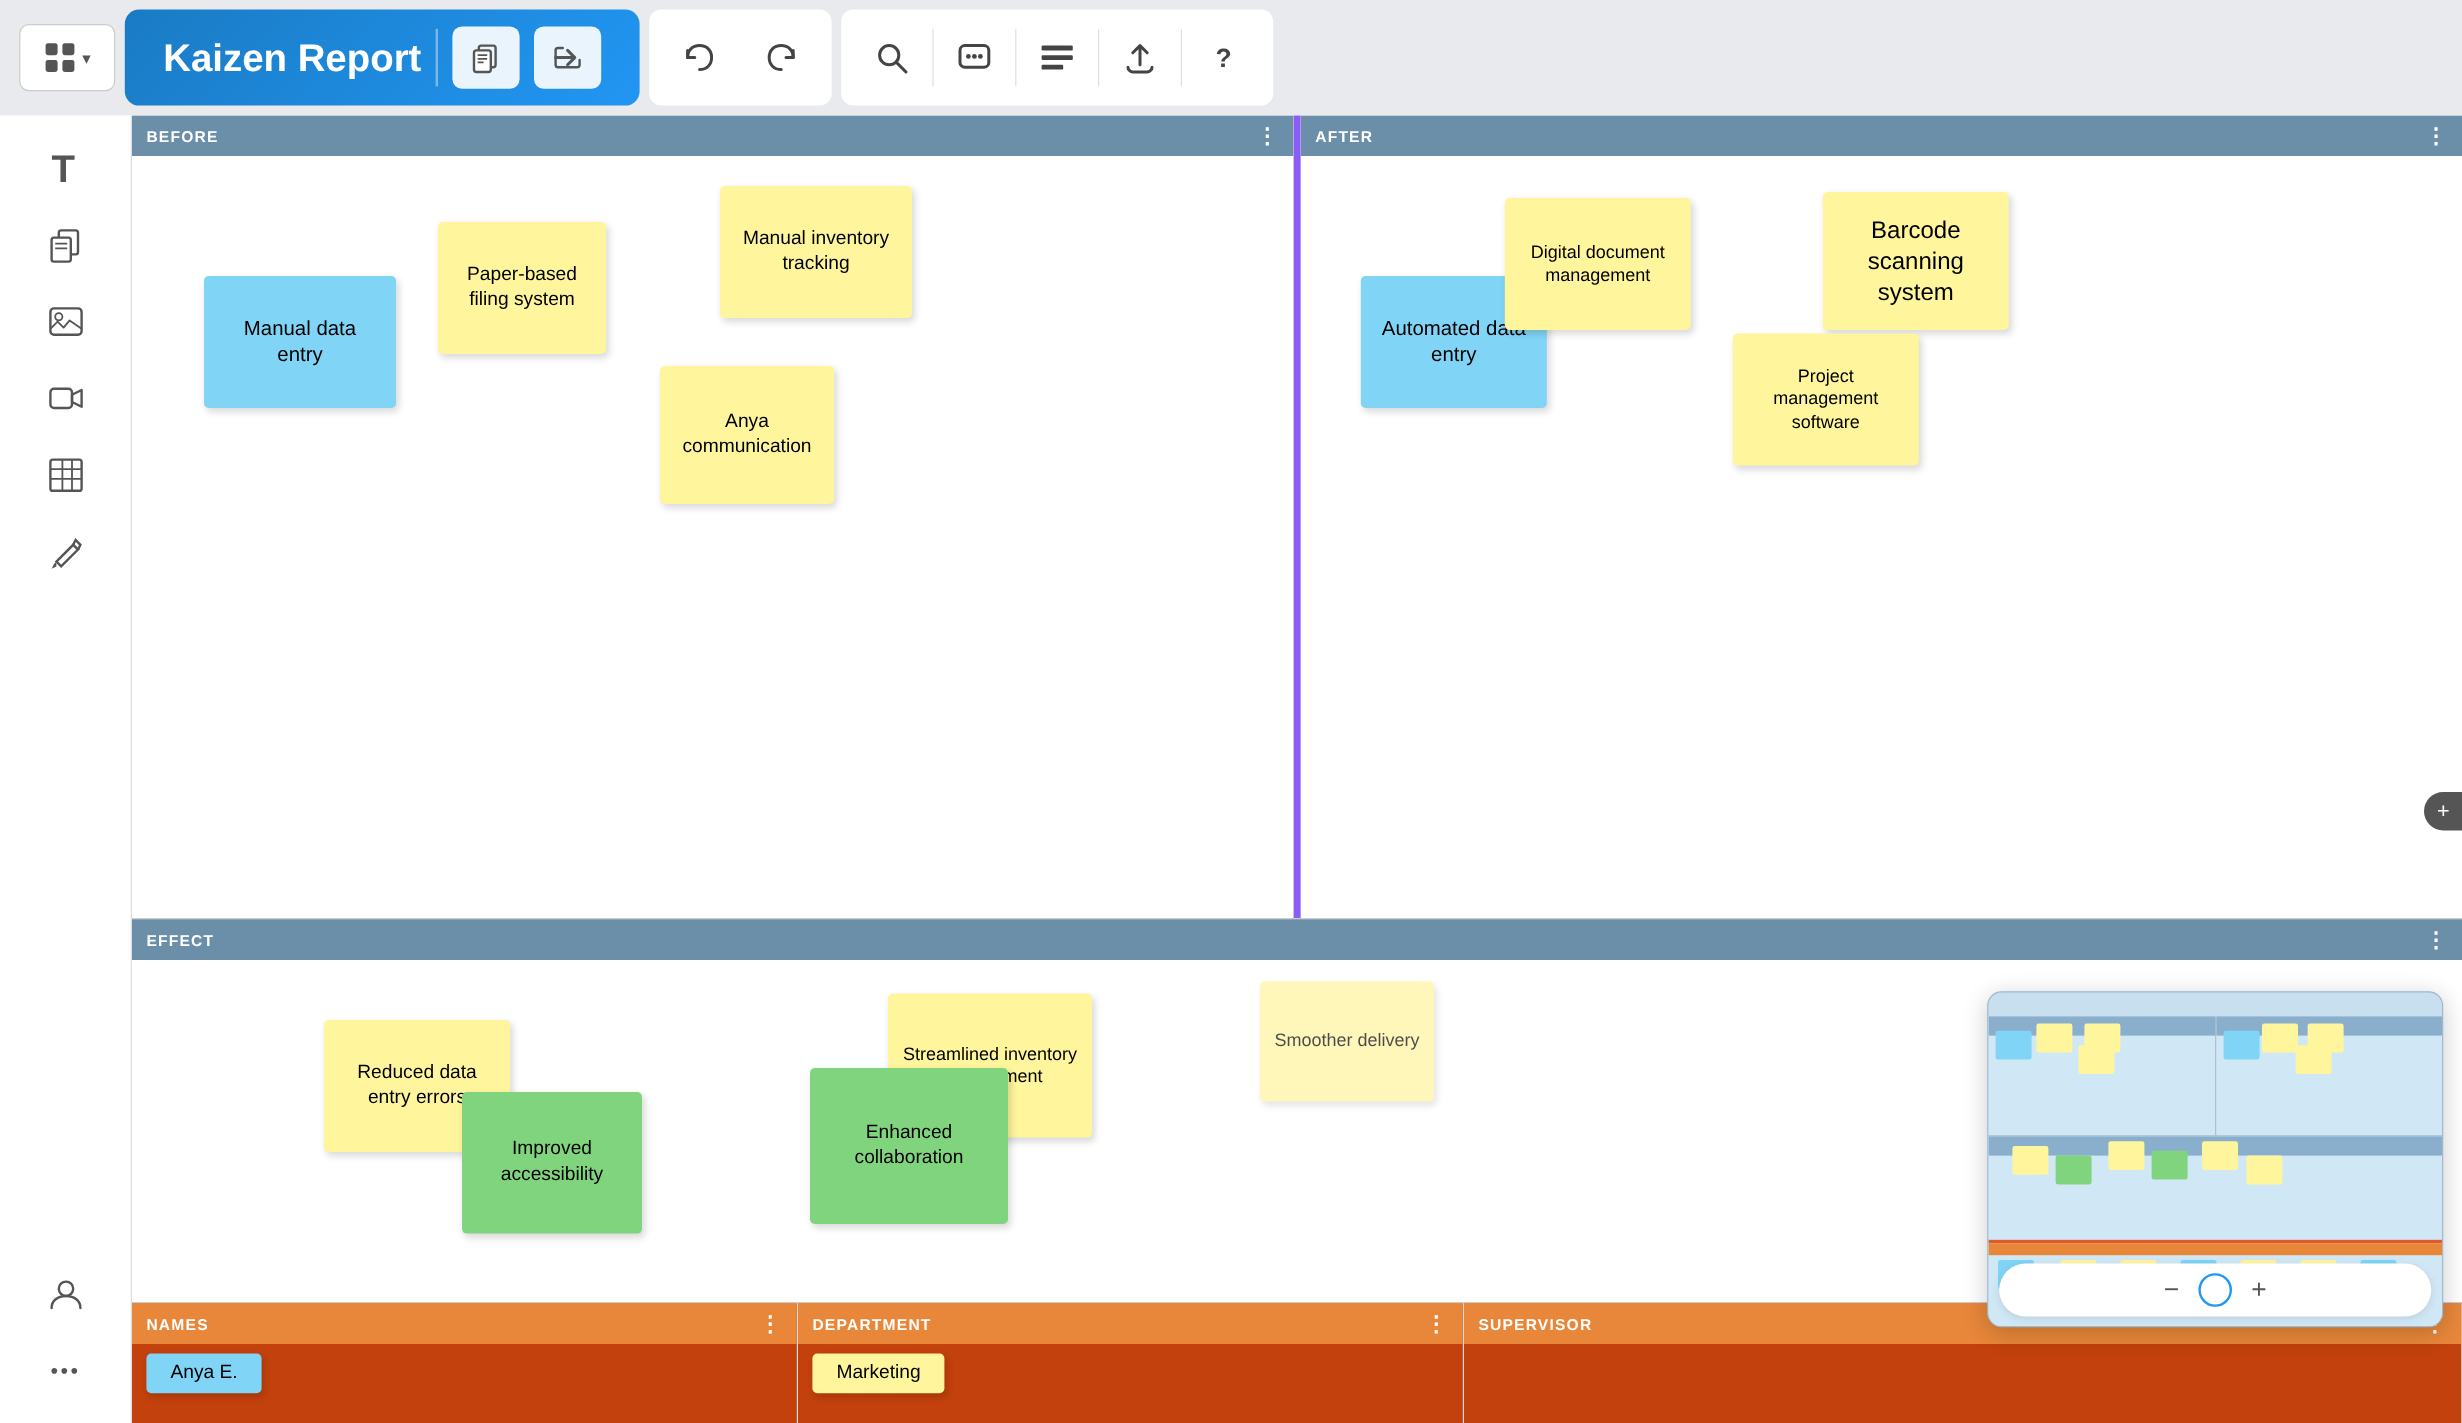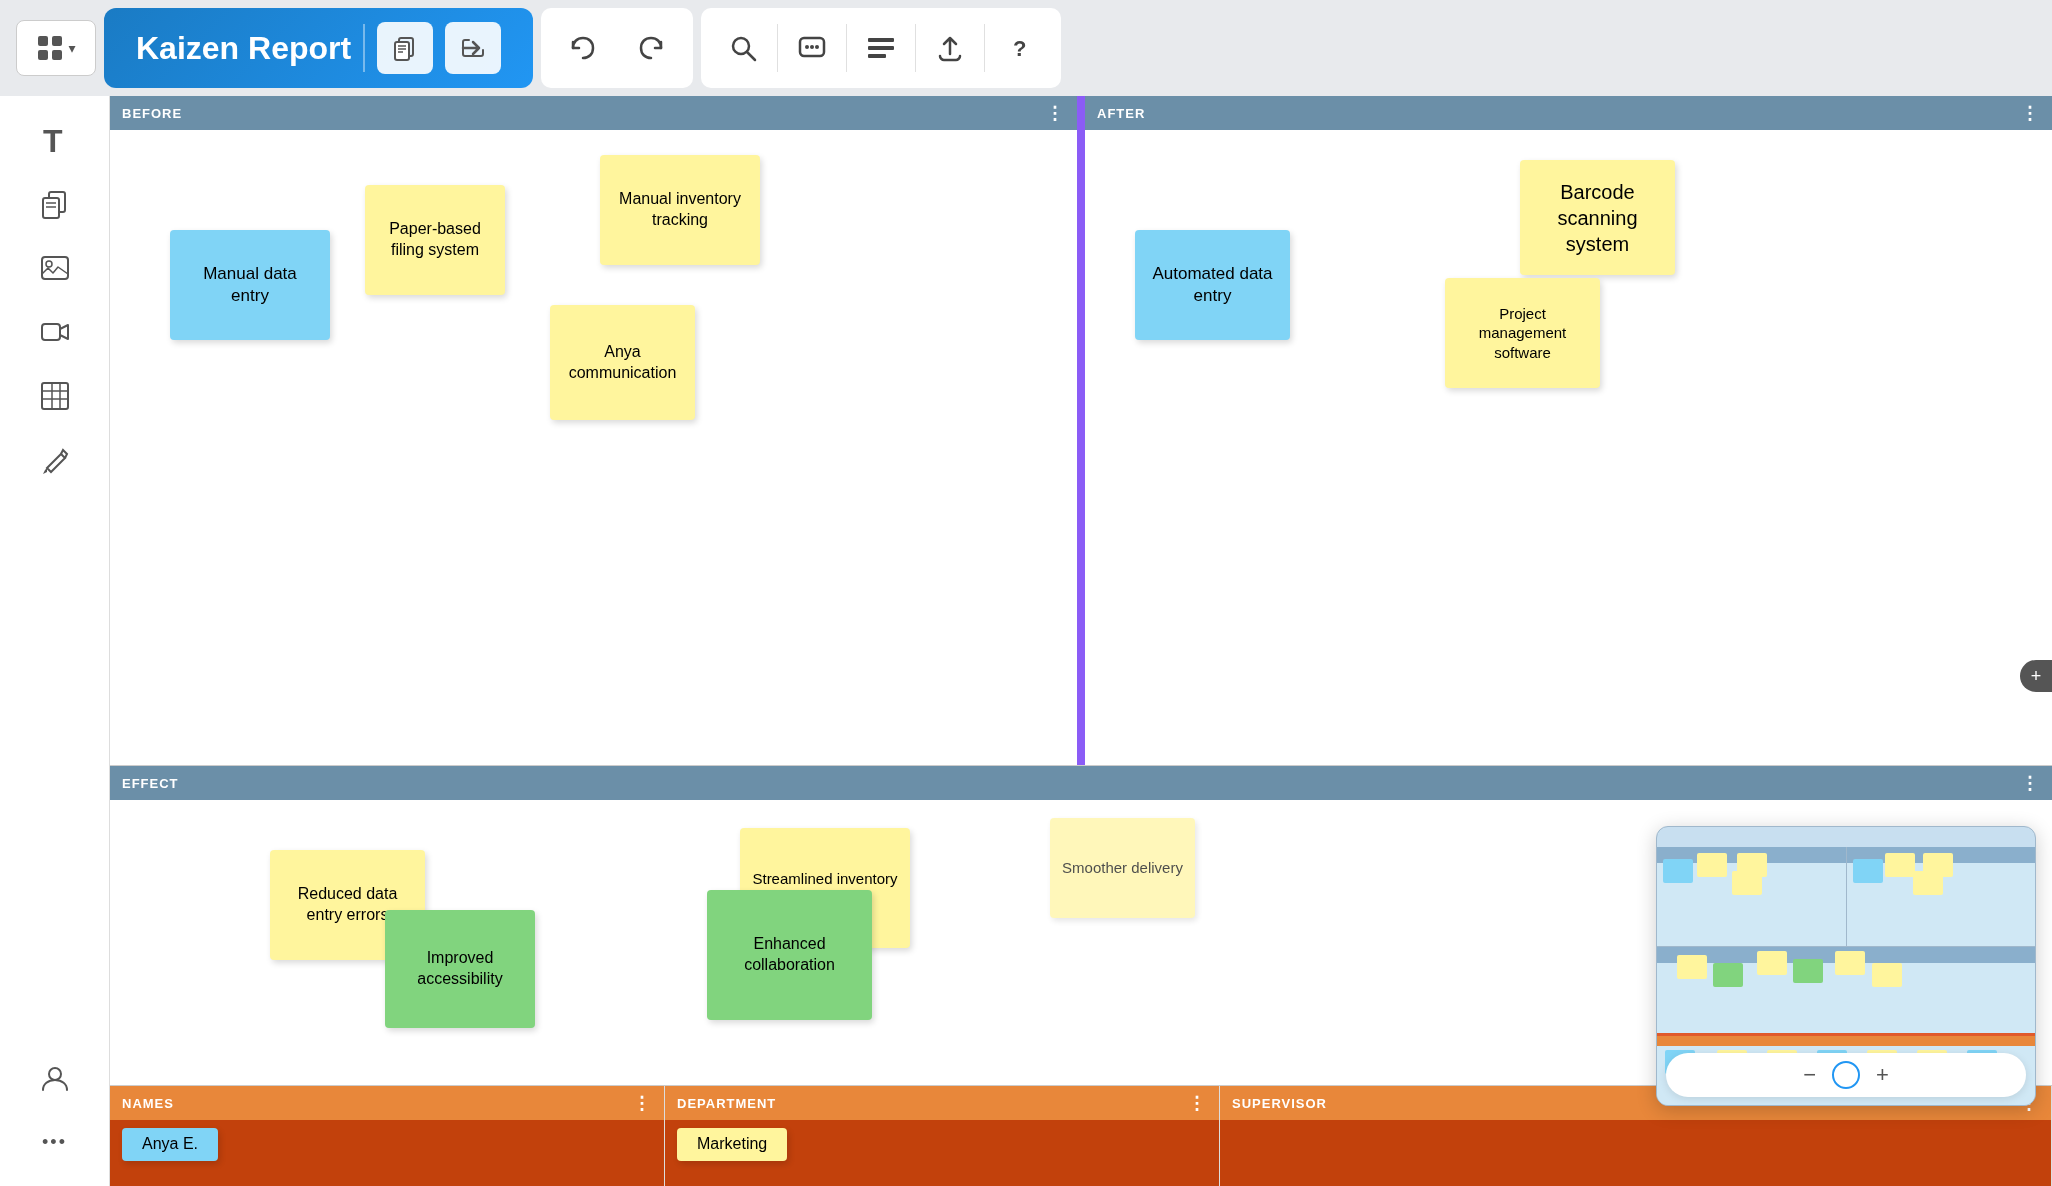--- a/index.html
+++ b/index.html
@@ -350,21 +350,21 @@
     }
 
     .section-dots {
       cursor: pointer;
       color: white;
       font-size: 18px;
     }
 
     .before-section {
       width: 50%;
-      border-right: 8px solid #8b5cf6;
+      border-right: 6px solid #8b5cf6;
     }
 
     .after-section {
       width: 50%;
     }
 
     .bottom-name { background: #e8873a; }
     .bottom-dept { background: #e8873a; }
     .bottom-sup { background: #e8873a; }
 
@@ -551,20 +551,23 @@
         <div class="section-header">
           <span>AFTER</span>
           <span class="section-dots">⋮</span>
         </div>
         <div class="section-content">
 
           <div class="sticky sticky-blue" style="top:100px; left:50px; width:155px; height:110px; font-size:17px;">
             Automated data entry
           </div>
 
+          <div class="sticky sticky-yellow" style="top:35px; left:170px; width:155px; height:110px; font-size:15px;">
+            Digital document management
+          </div>
 
           <div class="sticky sticky-yellow" style="top:30px; left:435px; width:155px; height:115px; font-size:20px;">
             Barcode scanning system
           </div>
 
           <div class="sticky sticky-yellow" style="top:148px; left:360px; width:155px; height:110px; font-size:15px;">
             Project management software
           </div>
         </div>
       </div>
@@ -582,21 +585,21 @@
         </div>
 
         <div class="sticky sticky-green" style="top:110px; left:275px; width:150px; height:118px; font-size:16px;">
           Improved accessibility
         </div>
 
         <div class="sticky sticky-yellow" style="top:28px; left:630px; width:170px; height:120px; font-size:15px;">
           Streamlined inventory management
         </div>
 
-        <div class="sticky sticky-green" style="top:90px; left:565px; width:165px; height:130px; font-size:16px;margin-left:32px;">
+        <div class="sticky sticky-green" style="top:90px; left:565px; width:165px; height:130px; font-size:16px;">
           Enhanced collaboration
         </div>
 
         <div class="sticky sticky-yellow" style="top:18px; left:940px; width:145px; height:100px; font-size:15px; opacity:0.7;">
           Smoother delivery
         </div>
       </div>
     </div>
 
     <div class="section-bottom">

